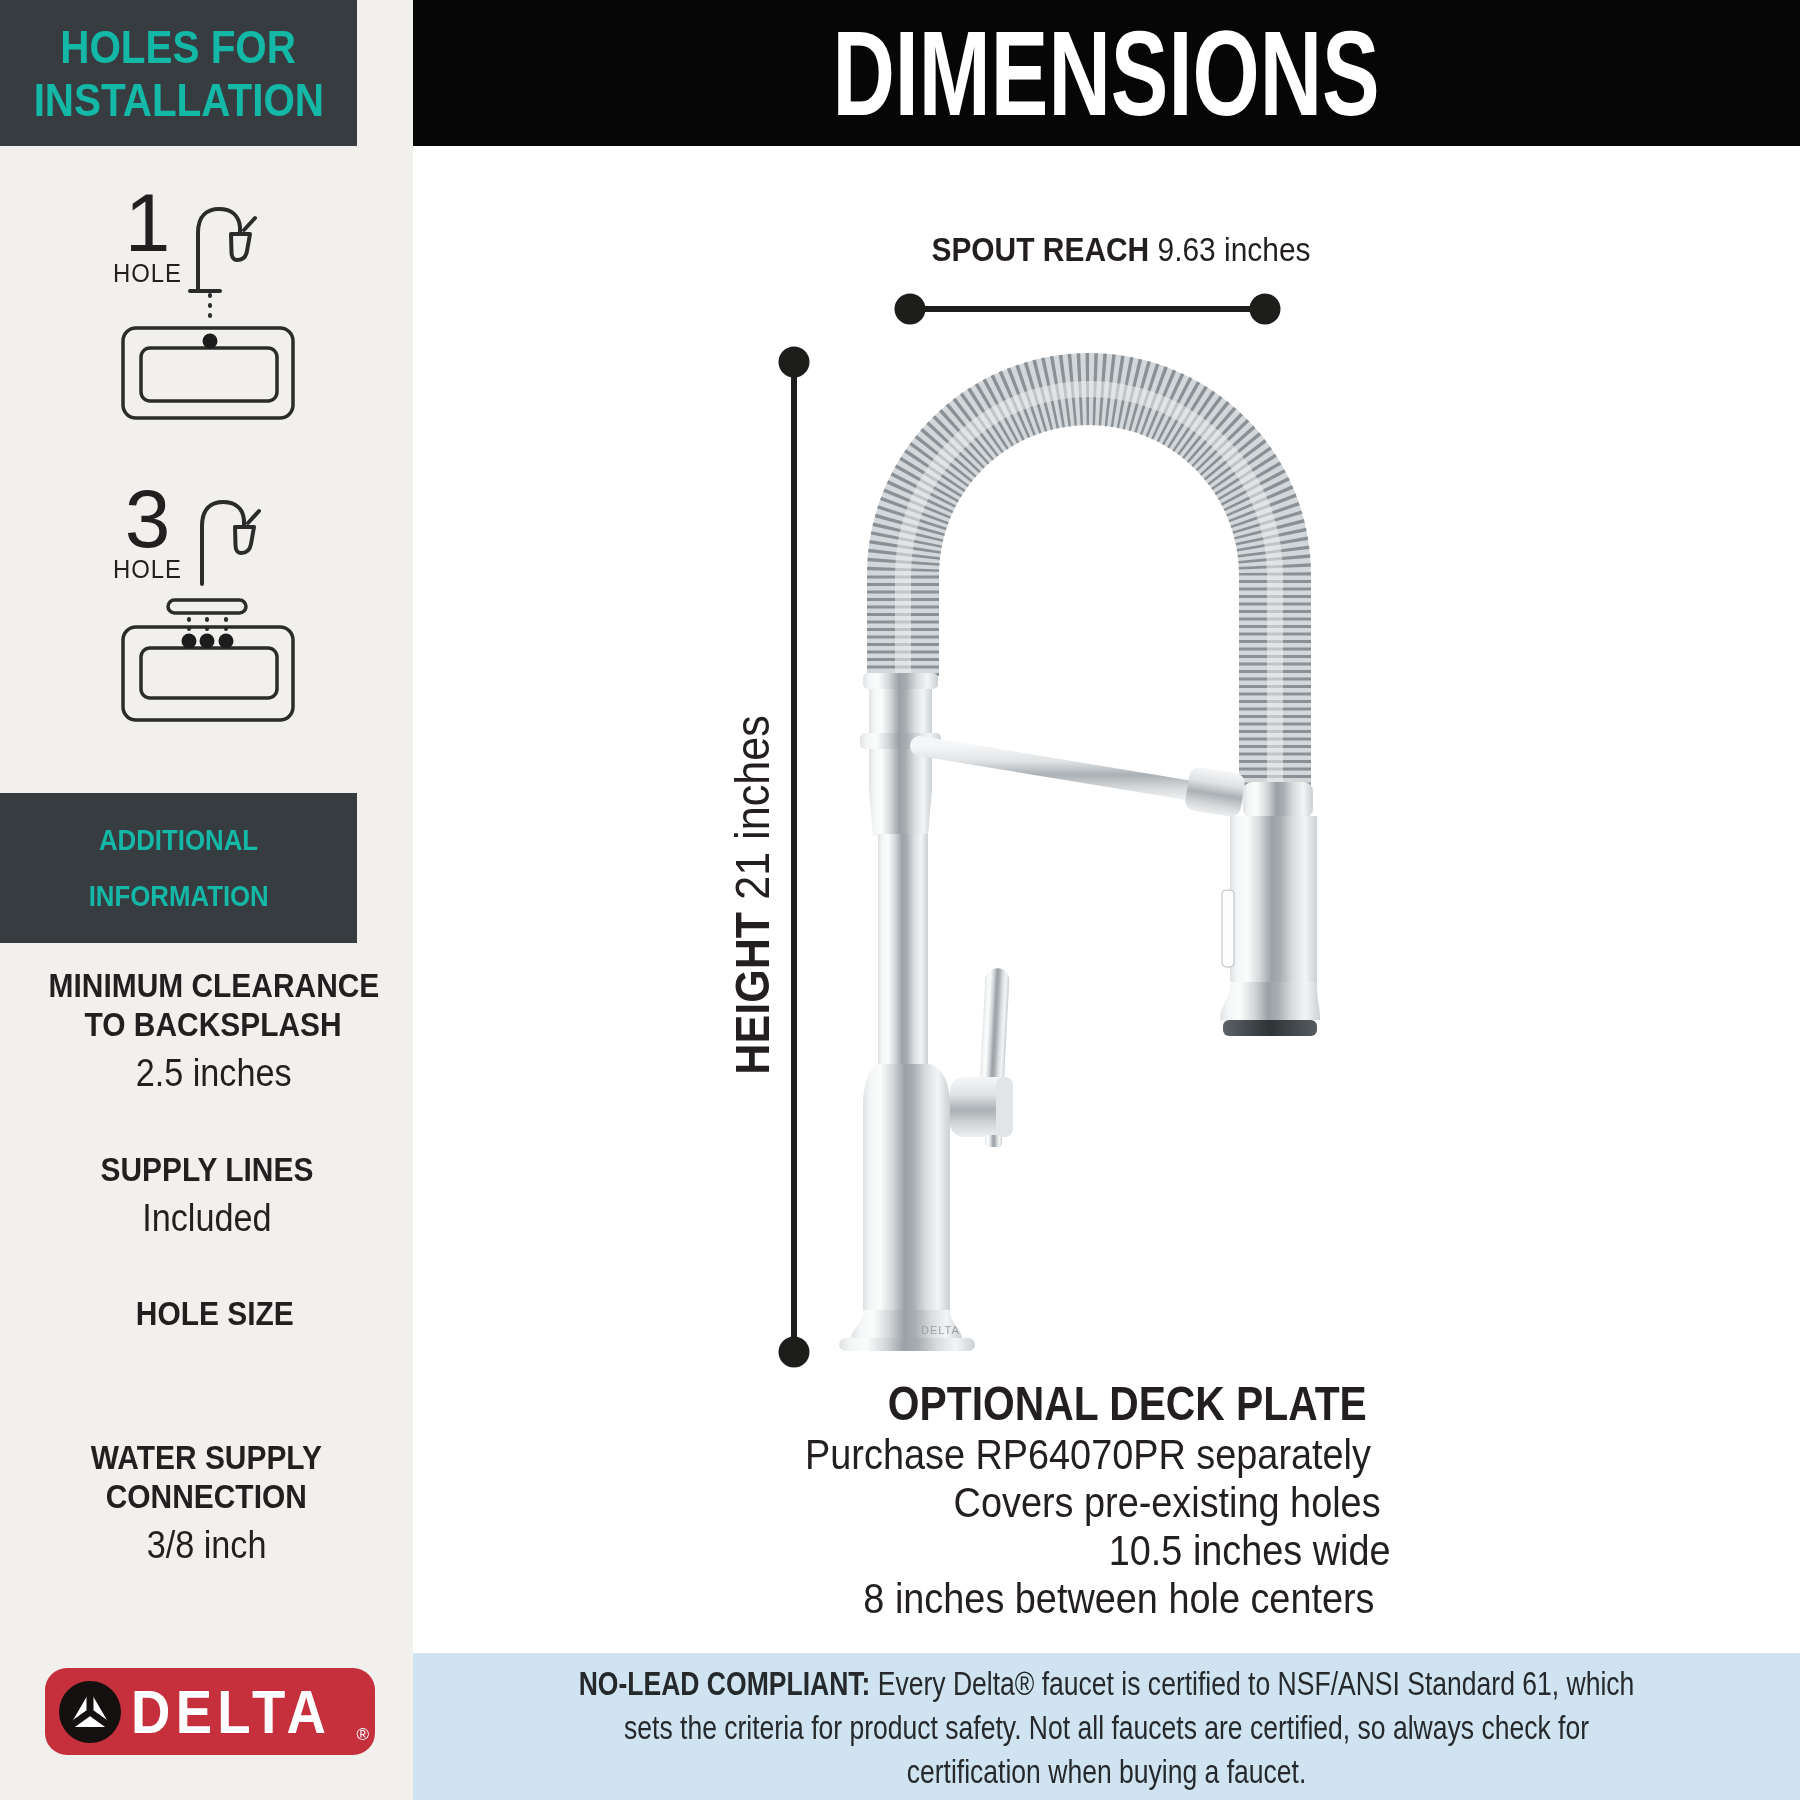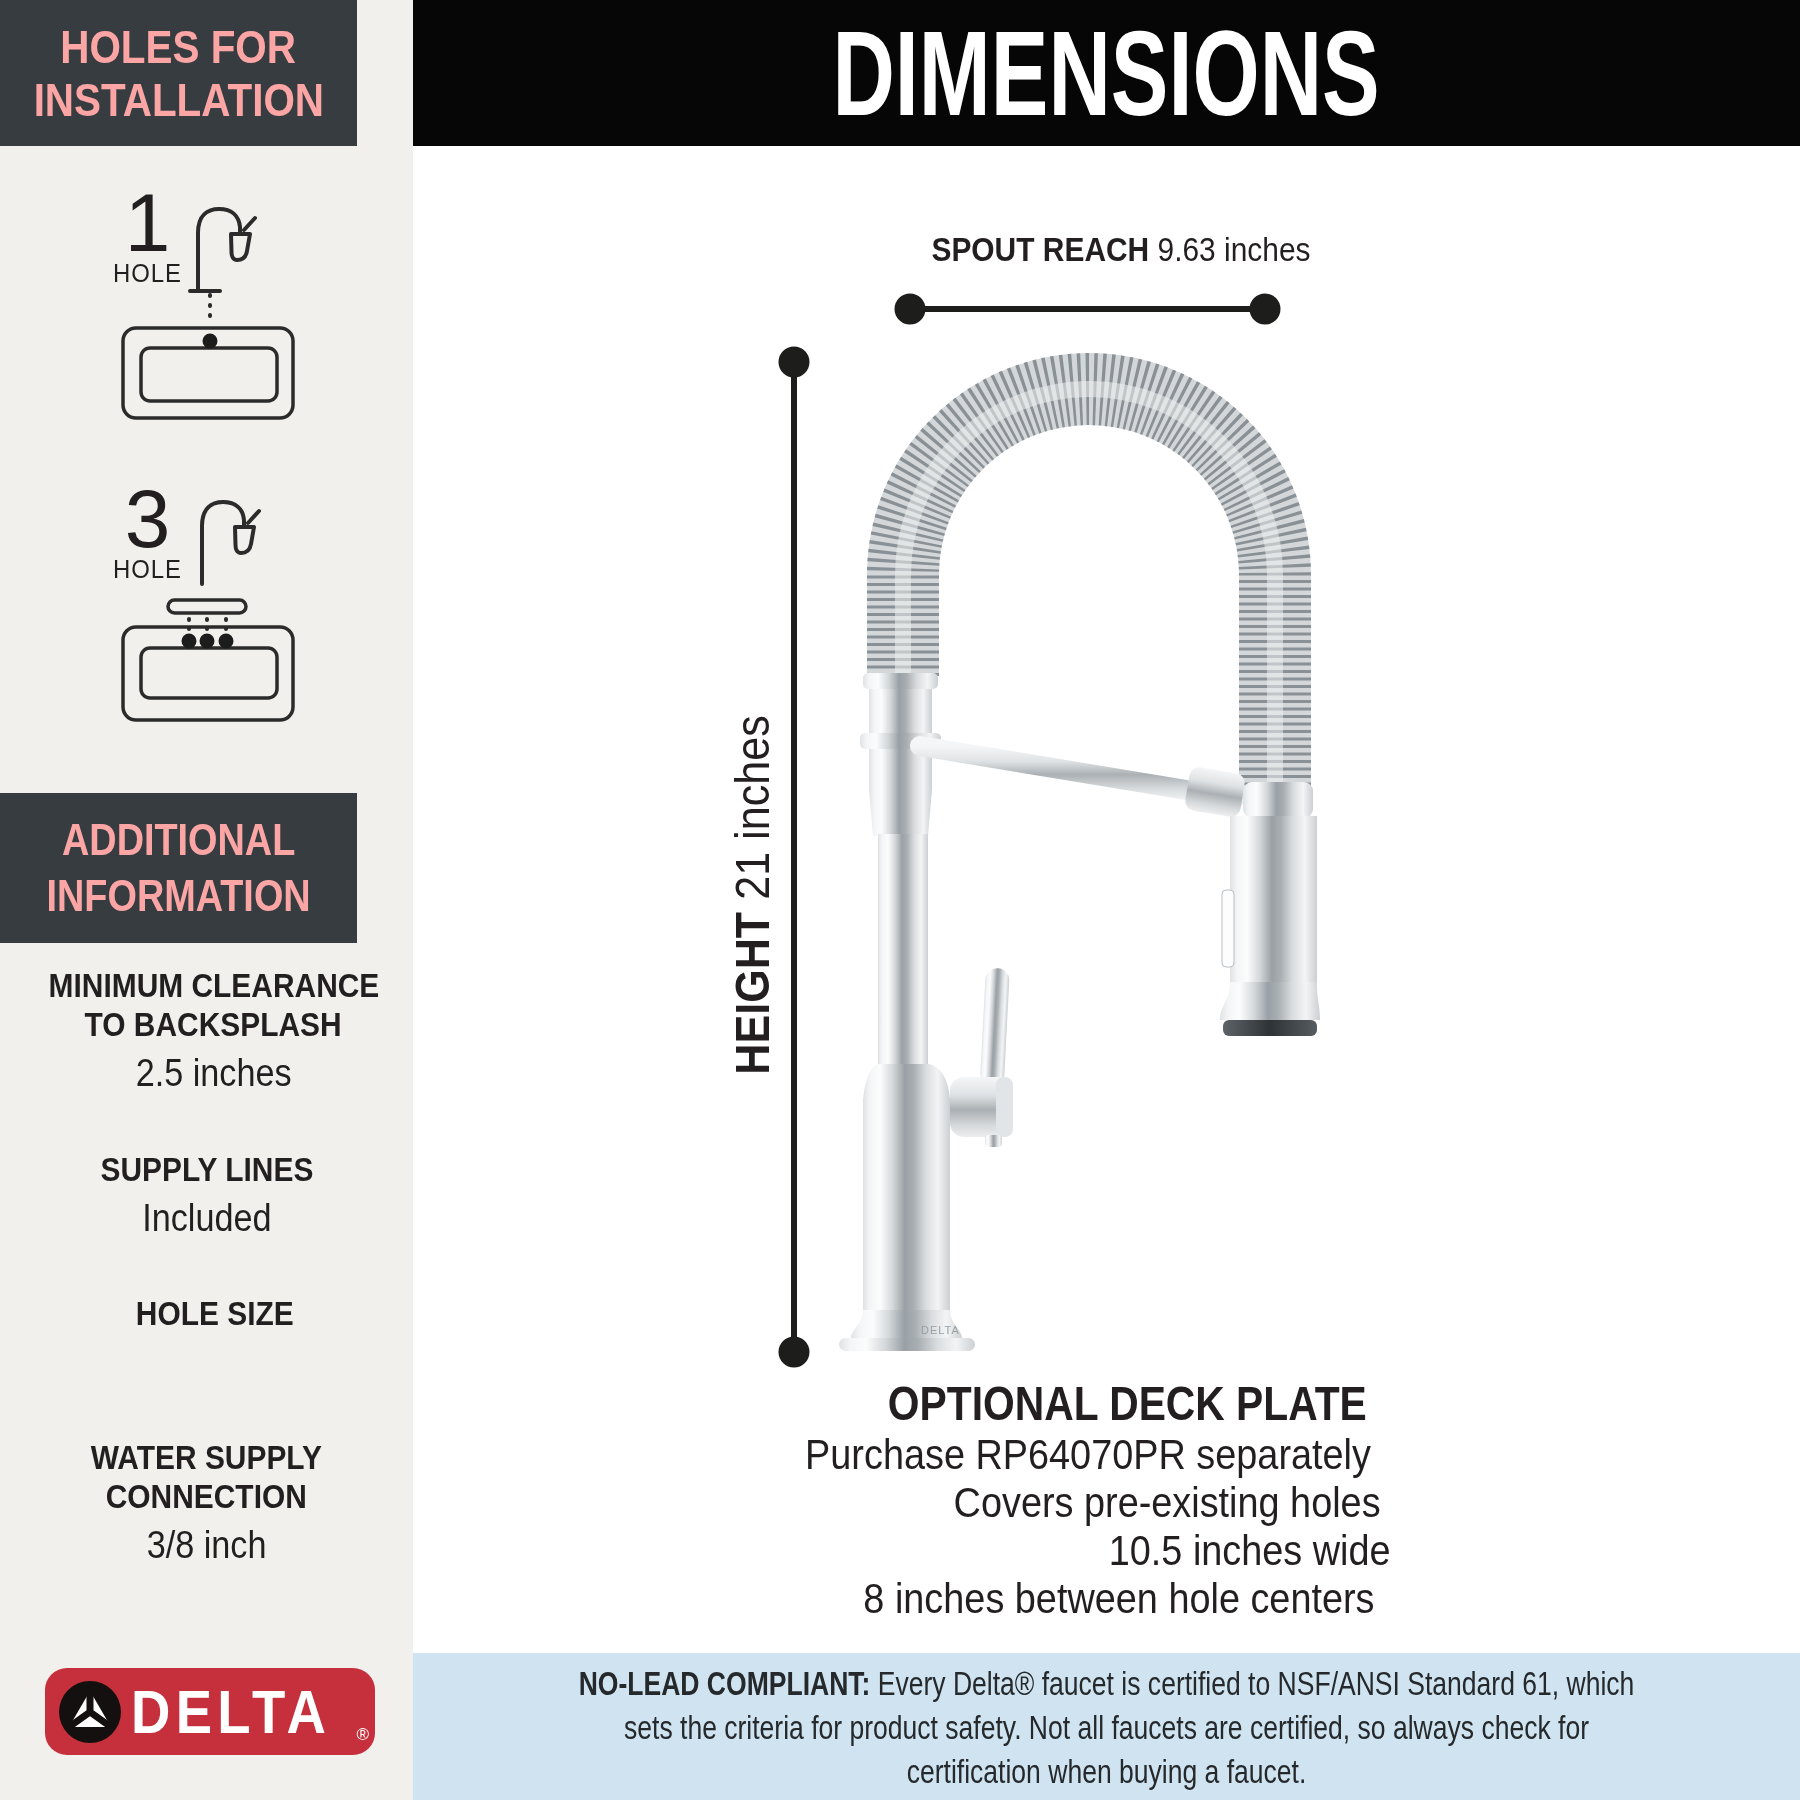--- a/index.html
+++ b/index.html
@@ -9,25 +9,25 @@
     --footer_bg:#cfe4f0;
     --brand_red:#c5303c;
     --ink:#231f20;
   }
   html,body{margin:0;padding:0;background:#fff;}
   .page{position:relative;width:1800px;height:1800px;background:#fff;overflow:hidden;
         font-family:"Liberation Sans", sans-serif;color:var(--ink);}
   .cx{display:inline-block;white-space:nowrap;transform:scaleX(.86);}
   
   .sidebar{position:absolute;left:0;top:0;width:413px;height:1800px;background:var(--sidebar_bg);}
-  .band{position:absolute;left:0;width:357px;background:var(--header_dark);color:#fca5a5;
+  .band{position:absolute;left:0;width:357px;background:var(--header_dark);color:#14b8a6;
         display:flex;flex-direction:column;align-items:center;justify-content:center;
         font-weight:700;text-align:center;}
   .band-top{top:0;height:146px;font-size:47px;line-height:53px;}
-  .band-add{top:793px;height:150px;font-size:44px;line-height:56px;}
+  .band-add{top:793px;height:150px;font-size:30px;line-height:56px;}
   .hole-num{position:absolute;left:90px;width:115px;text-align:center;}
   .hole-num .n{display:block;font-size:82px;line-height:74px;font-weight:400;}
   .hole-num .h{display:block;font-size:26px;line-height:26px;letter-spacing:1px;transform:scaleX(.92);}
   .art{position:absolute;left:0;}
   .spec{position:absolute;left:0;width:413px;text-align:center;}
   .spec .lab{display:block;font-weight:700;font-size:34px;line-height:39px;}
   .spec .lab .cx{transform:scaleX(.88);}
   .spec .val{display:block;font-weight:400;font-size:38px;line-height:46px;margin-top:6px;}
   .spec .val .cx{transform:scaleX(.9);}
   .logo{position:absolute;left:45px;top:1668px;width:330px;height:87px;background:var(--brand_red);

